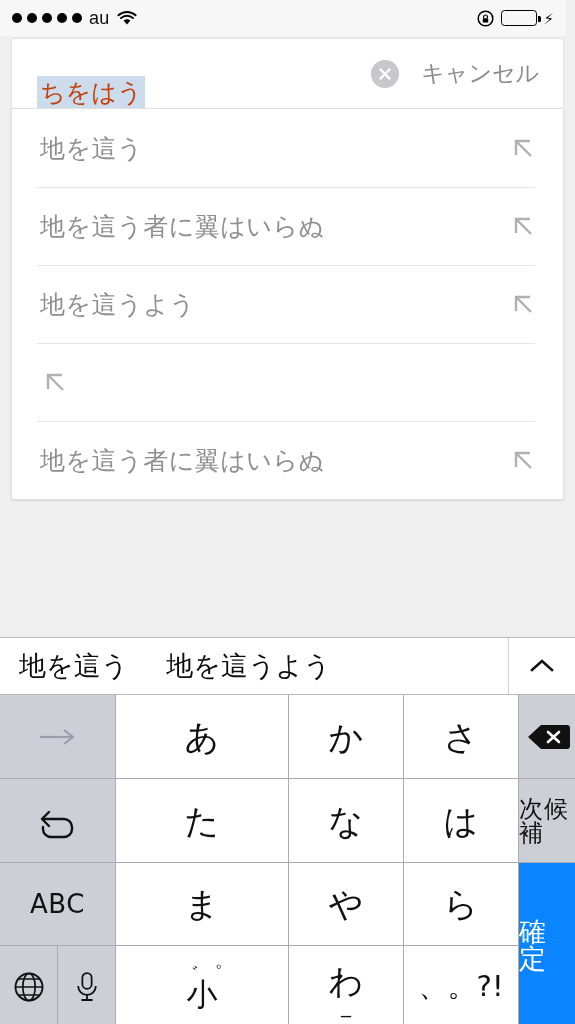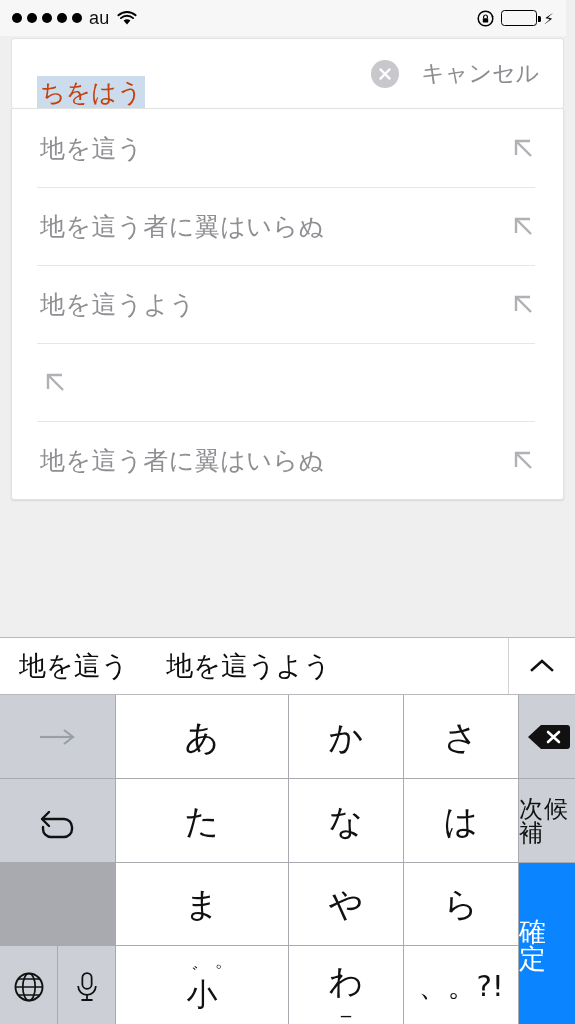--- a/index.html
+++ b/index.html
@@ -310,20 +310,23 @@
     <div class="key col3">
       <span class="klabel">な</span>
     </div>
     <div class="key col4">
       <span class="klabel">は</span>
     </div>
     <div class="key gray col5">
       <span class="klabel next-cand">次候補</span>
     </div>
 
+    <div class="key gray col1">
+      <span class="klabel abc">ABC</span>
+    </div>
     <div class="key col2">
       <span class="klabel">ま</span>
     </div>
     <div class="key col3">
       <span class="klabel">や</span>
     </div>
     <div class="key col4">
       <span class="klabel">ら</span>
     </div>
     <div class="key blue col5" style="grid-row: 3 / span 2;">

